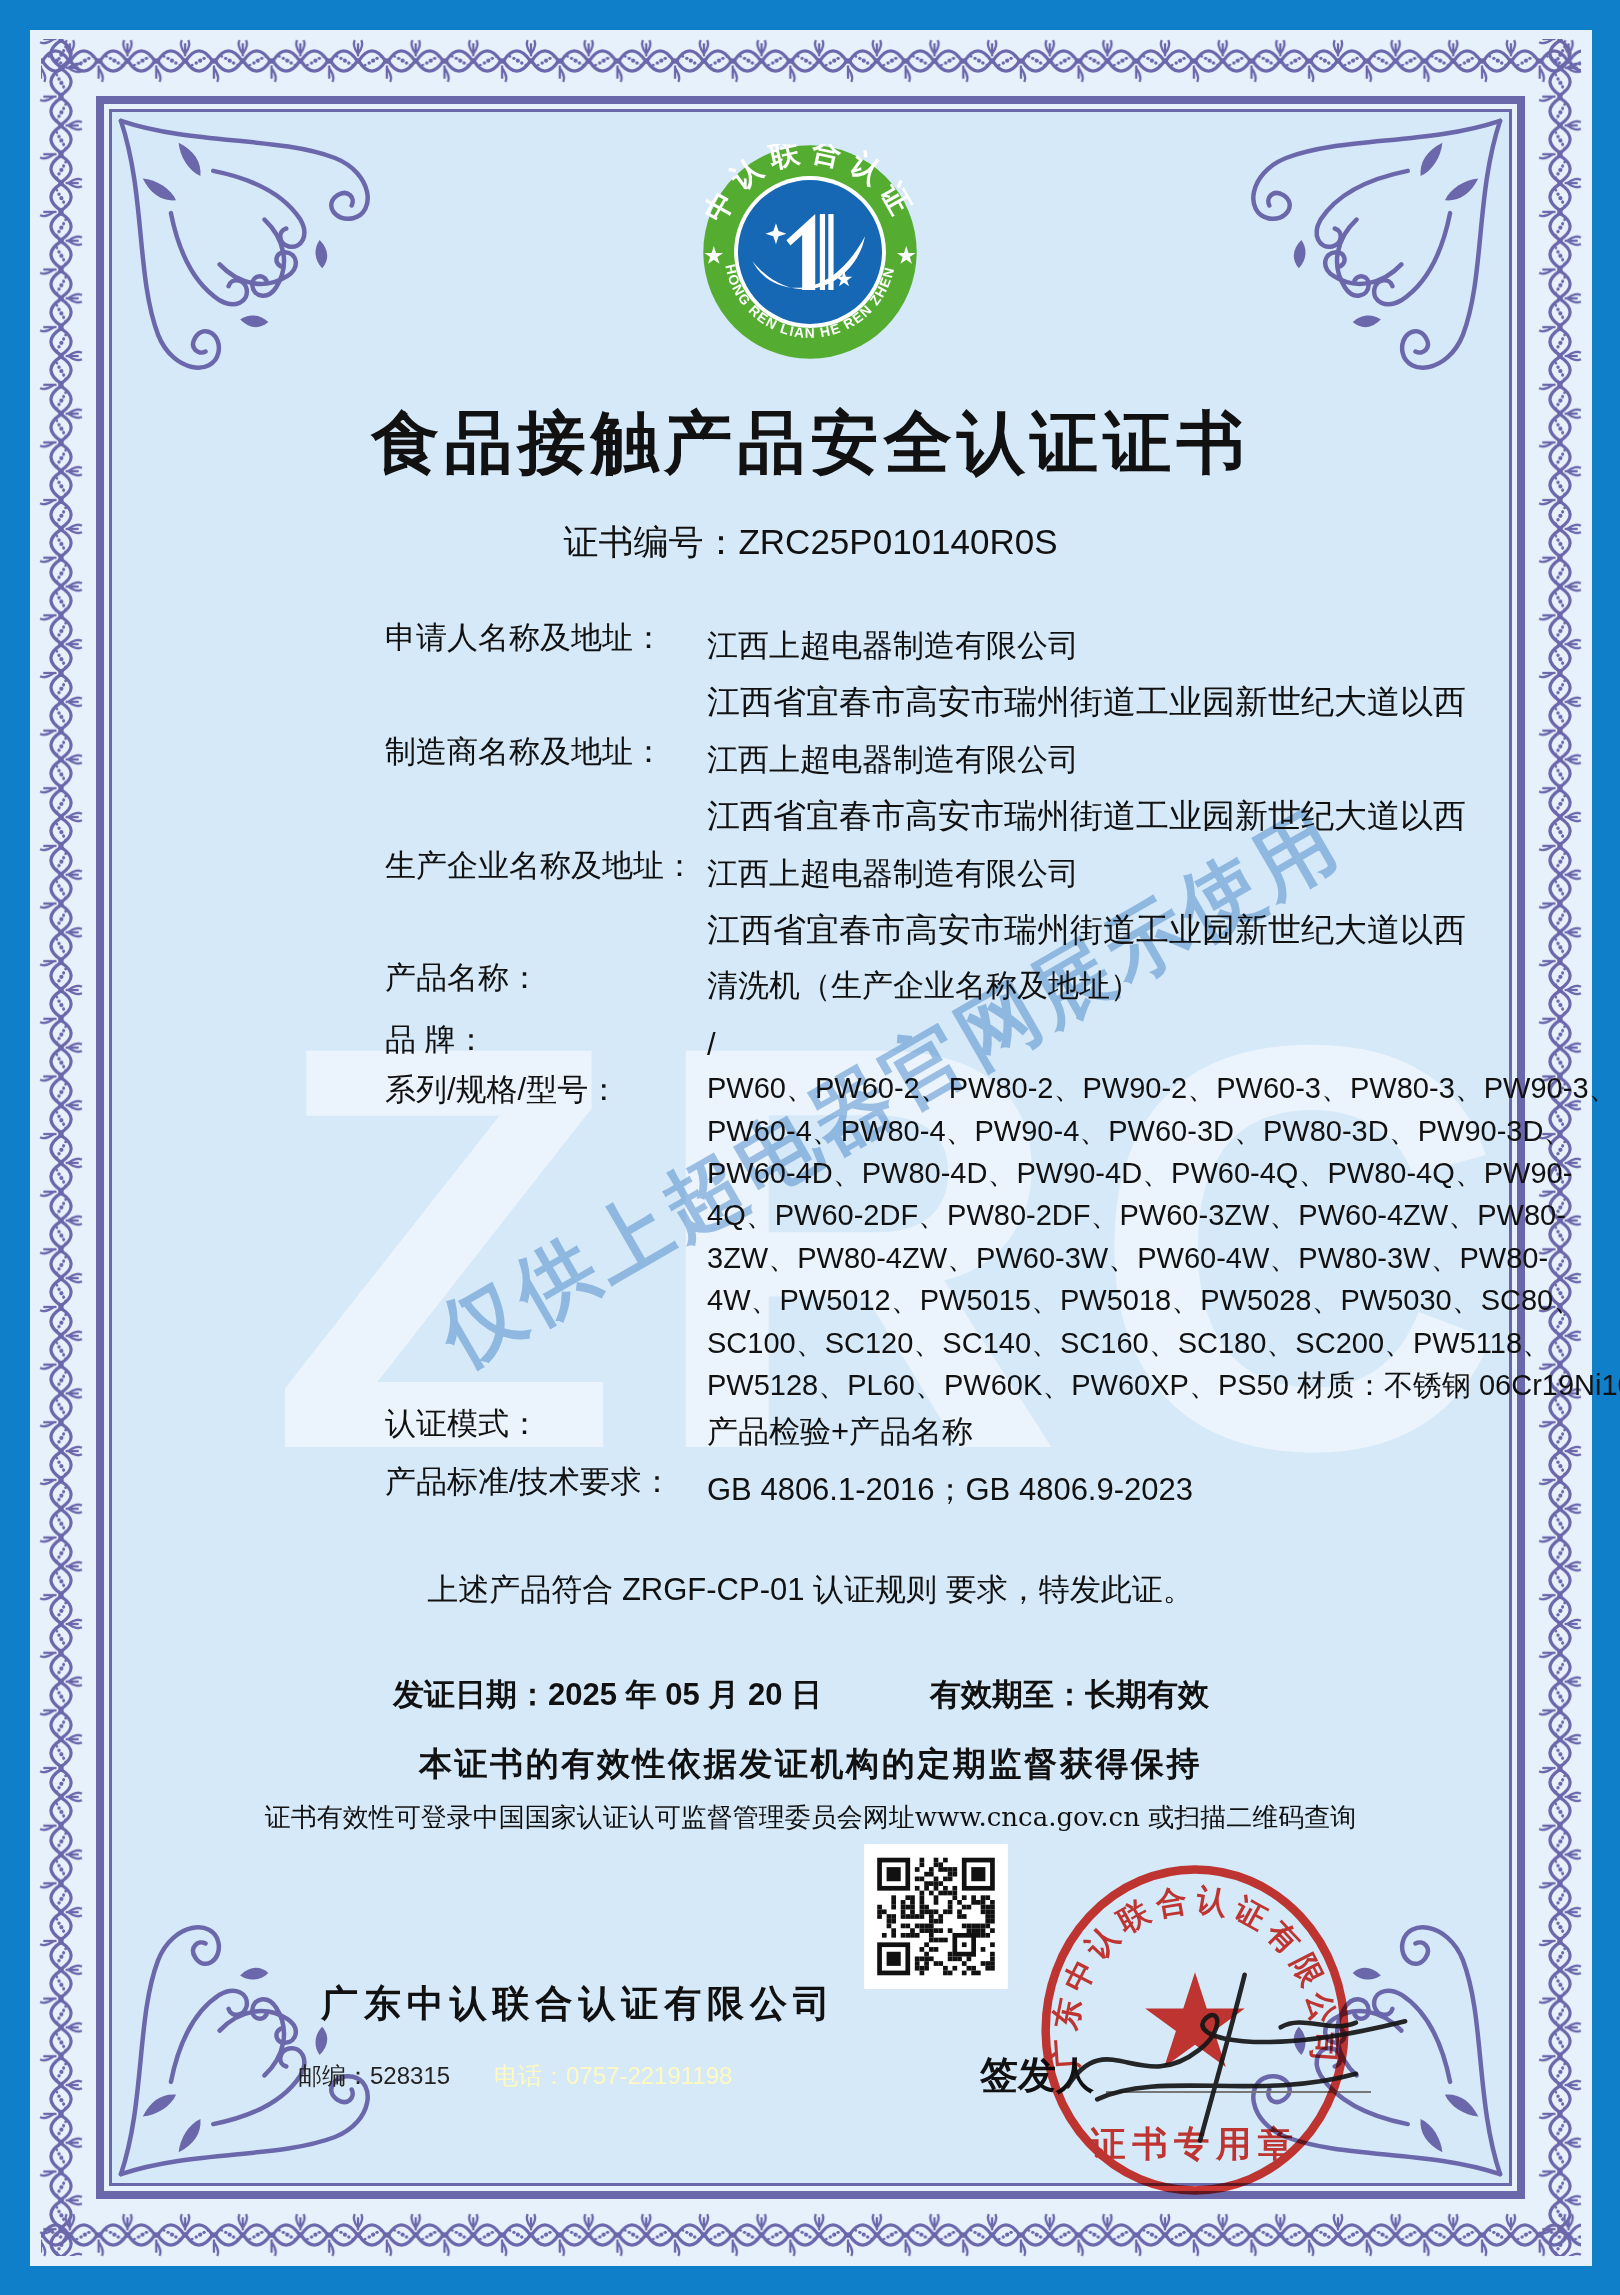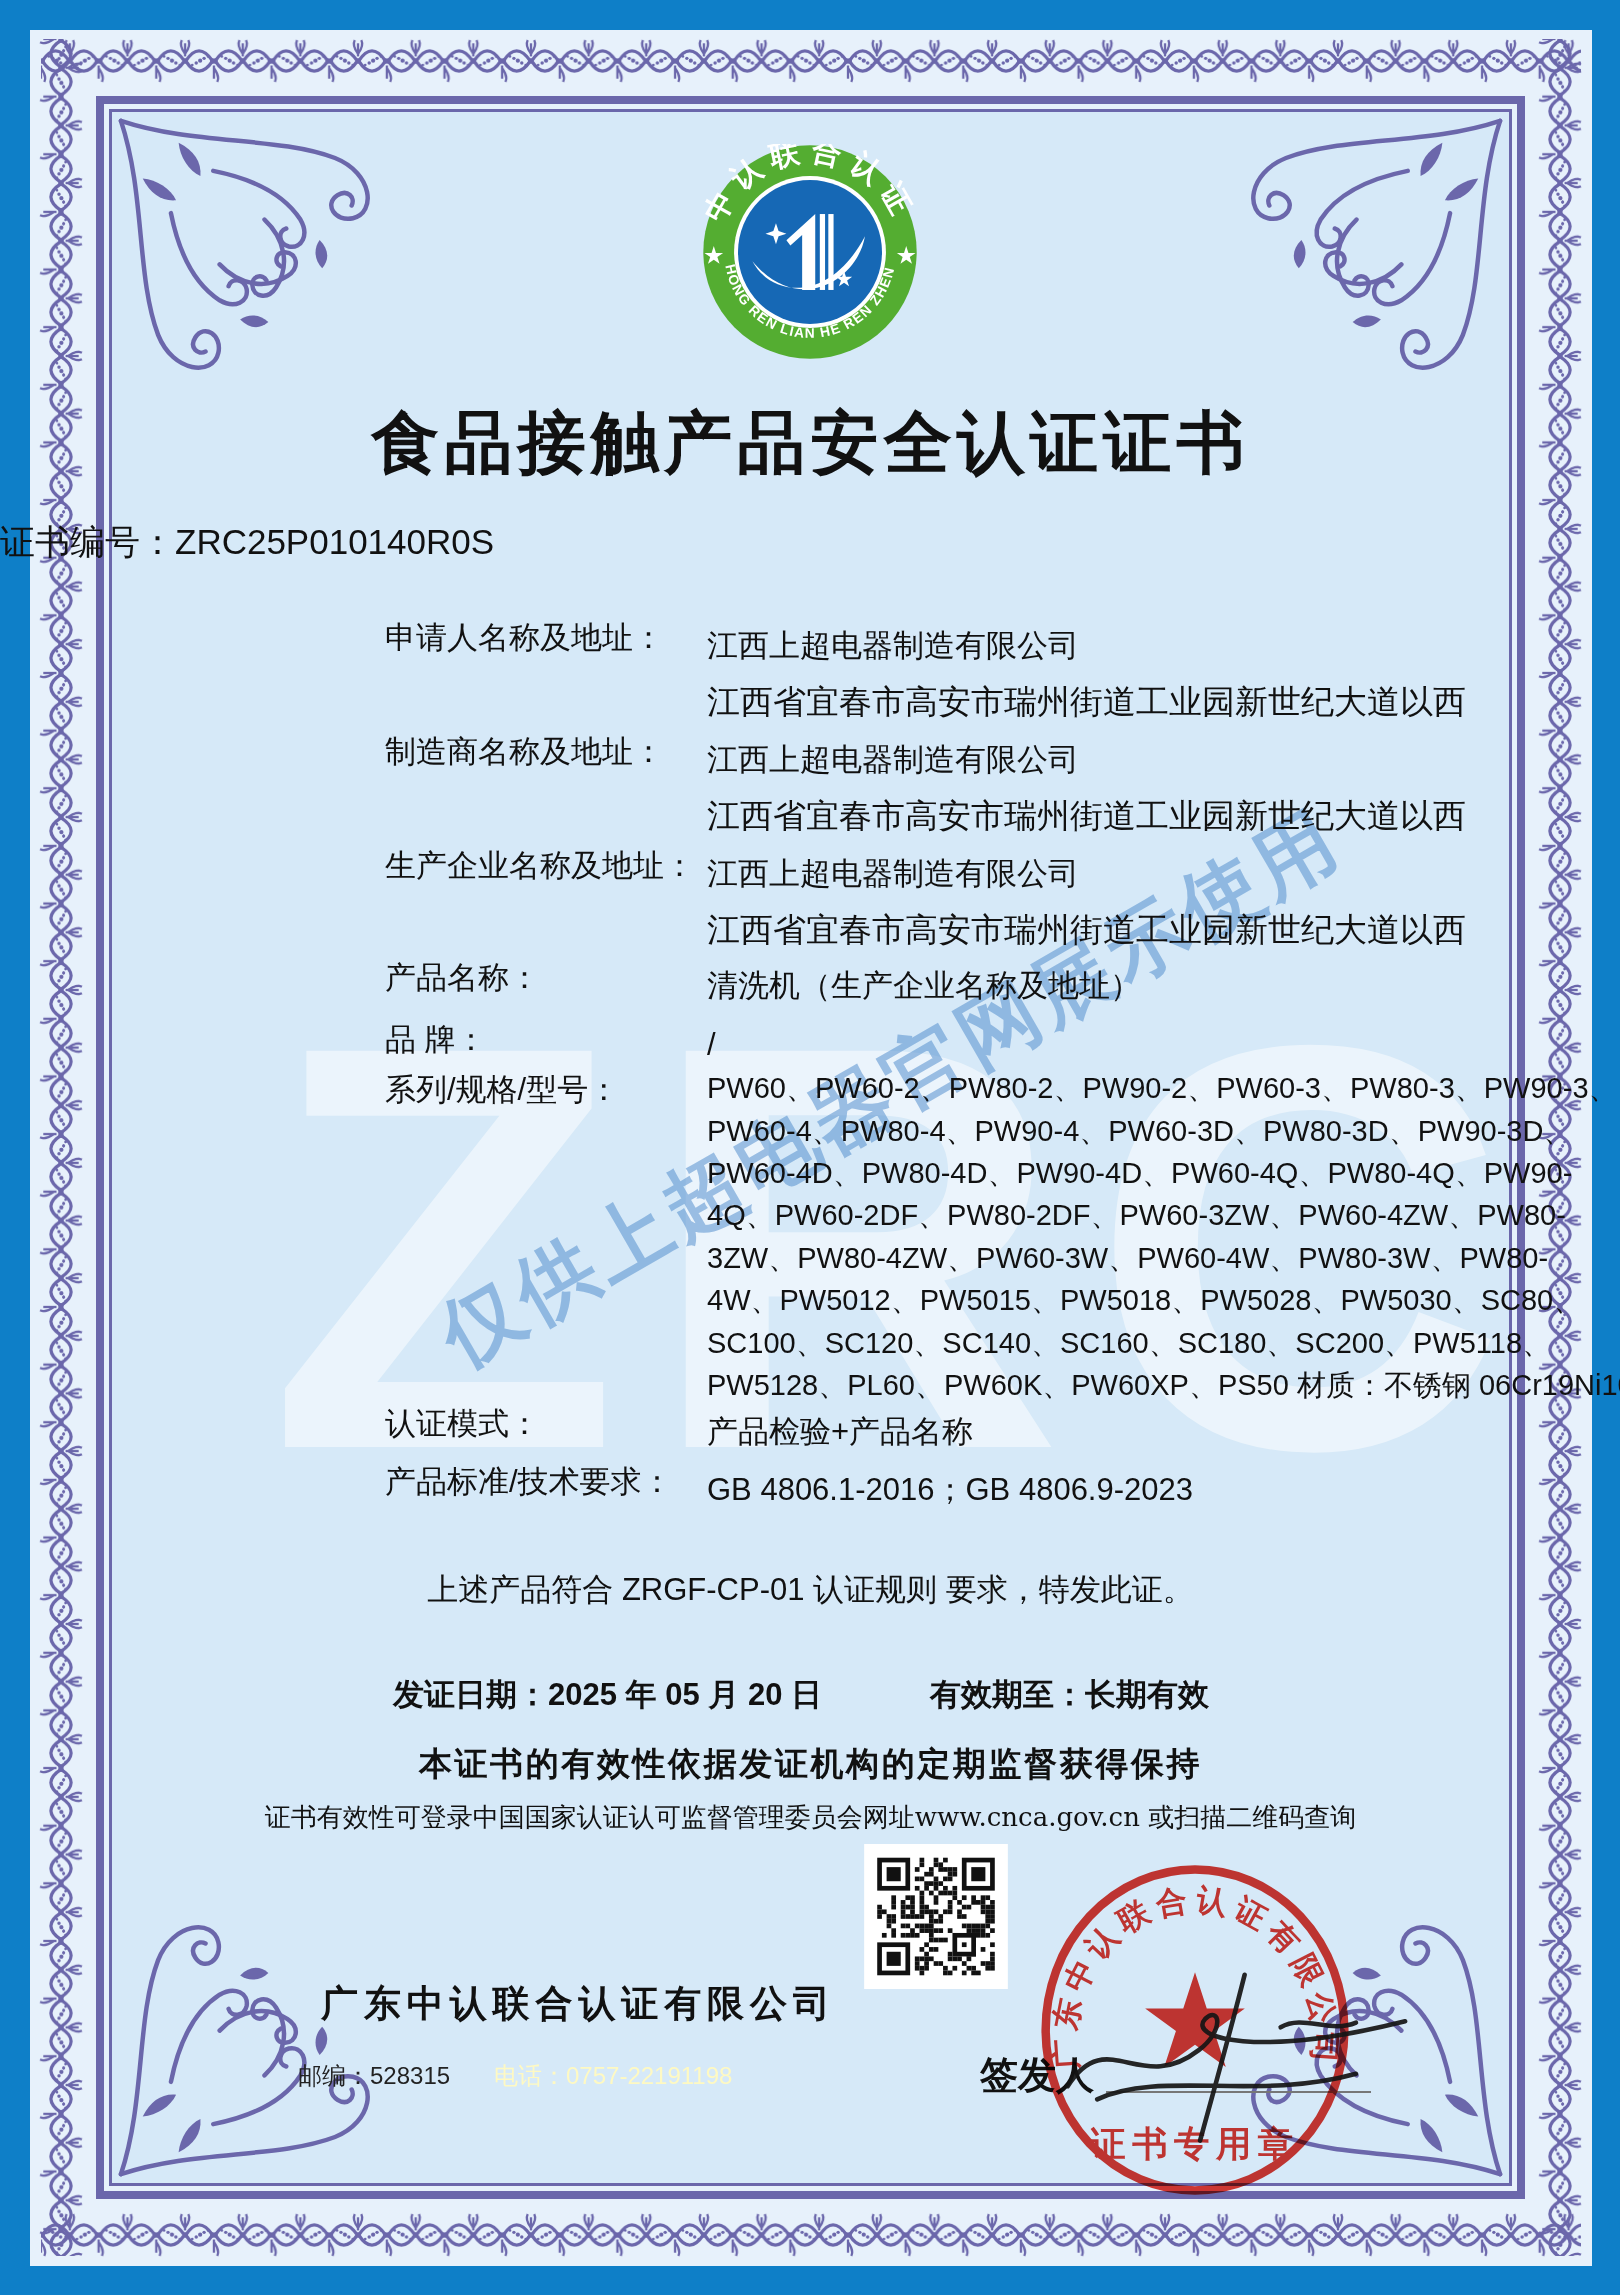--- a/index.html
+++ b/index.html
@@ -28,21 +28,21 @@
     transform:translate(-50%,-50%) rotate(-30deg);
     font-size:80px;letter-spacing:5.2px;color:rgba(86,143,205,0.55);
     font-weight:600;white-space:nowrap;z-index:2;
   }
   #logo{position:absolute;left:702px;top:144px;z-index:3;}
   #title{
     position:absolute;left:0;width:100%;top:398px;text-align:center;
     font-size:68px;font-weight:700;letter-spacing:5.2px;z-index:3;
   }
   #certno{
-    position:absolute;left:0;width:100%;top:519px;
+    position:absolute;left:0;width:100%;top:519px;text-align:center;
     font-size:35px;font-weight:500;z-index:3;
   }
   .row{position:absolute;left:0;top:0;width:100%;z-index:3;}
   .lbl{position:absolute;left:385px;font-size:31px;font-weight:500;white-space:nowrap;}
   .val{position:absolute;left:707px;font-size:31px;font-weight:500;white-space:nowrap;margin-top:8px;}
   .val2{position:absolute;left:707px;font-size:33px;font-weight:400;white-space:nowrap;}
   .mline{position:absolute;left:707px;font-size:29px;font-weight:400;white-space:nowrap;}
   #statement{
     position:absolute;left:0;width:100%;top:1569px;text-align:center;
     font-size:31px;font-weight:500;z-index:3;

